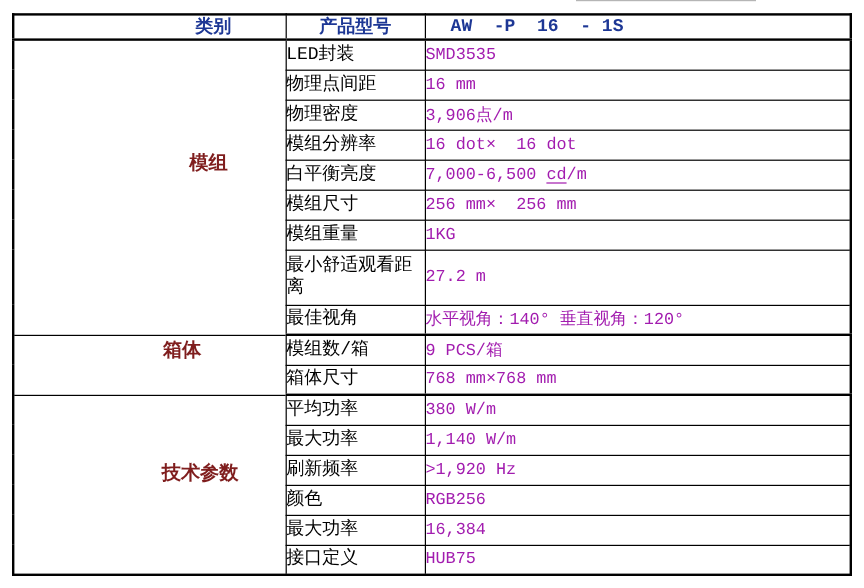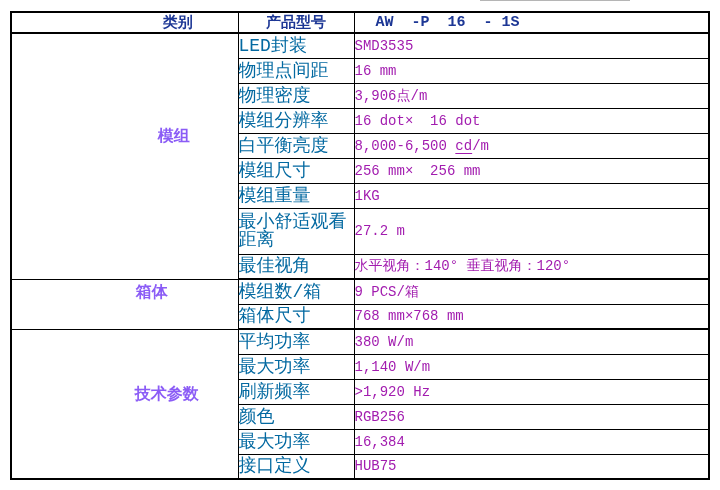--- a/index.html
+++ b/index.html
@@ -54,31 +54,31 @@
   }
 
   
   tr.grp-end td { border-bottom: 2px solid #000; }
 
   
   td.cat {
     font-weight: bold;
     font-size: 16px;
     text-align: center;
-    color: #8b5cf6;
+    color: #7f1d1d;
   }
   td.cat span { position: relative; display: inline-block; }
   td.cat .g0i { left: 49px; top: -20px; }
   td.cat .g1i { left: 27px; top: -12px; }
   td.cat .g2i { left: 42px; top: -9px; }
 
   
   td.lbl {
-    font-size: 18px;
-    color: #0369a1;
+    font-size: 15px;
+    color: #000000;
     padding-left: 6px;
     line-height: 18px;
   }
   td.lbl-wrap { padding-right: 16px; }
   td.val {
     font-size: 14px;
     color: #a21caf;
     padding-left: 7px;
     white-space: pre;
   }
@@ -123,21 +123,21 @@
     <tr>
       <td class="lbl">物理密度</td>
       <td class="val">3,906点/m</td>
     </tr>
     <tr>
       <td class="lbl">模组分辨率</td>
       <td class="val">16 dot×  16 dot</td>
     </tr>
     <tr>
       <td class="lbl">白平衡亮度</td>
-      <td class="val"><span>8,000-6,500 </span><span class="sq">cd</span><span>/m</span></td>
+      <td class="val"><span>7,000-6,500 </span><span class="sq">cd</span><span>/m</span></td>
     </tr>
     <tr>
       <td class="lbl">模组尺寸</td>
       <td class="val">256 mm×  256 mm</td>
     </tr>
     <tr>
       <td class="lbl">模组重量</td>
       <td class="val">1KG</td>
     </tr>
     <tr class="h-dbl">

